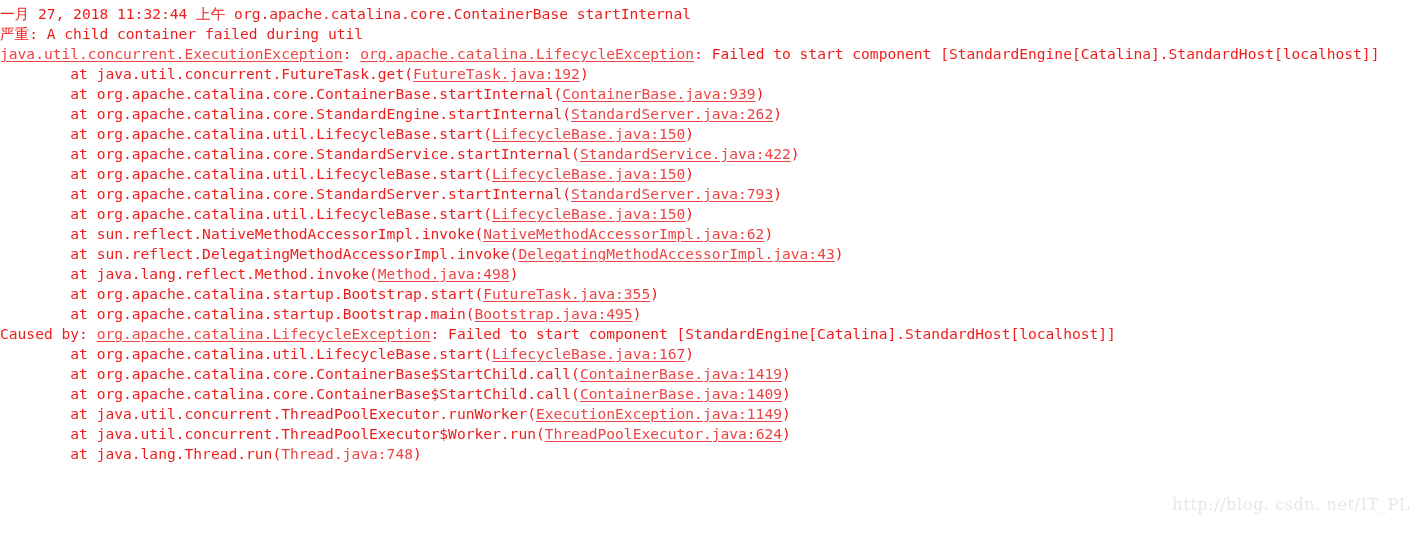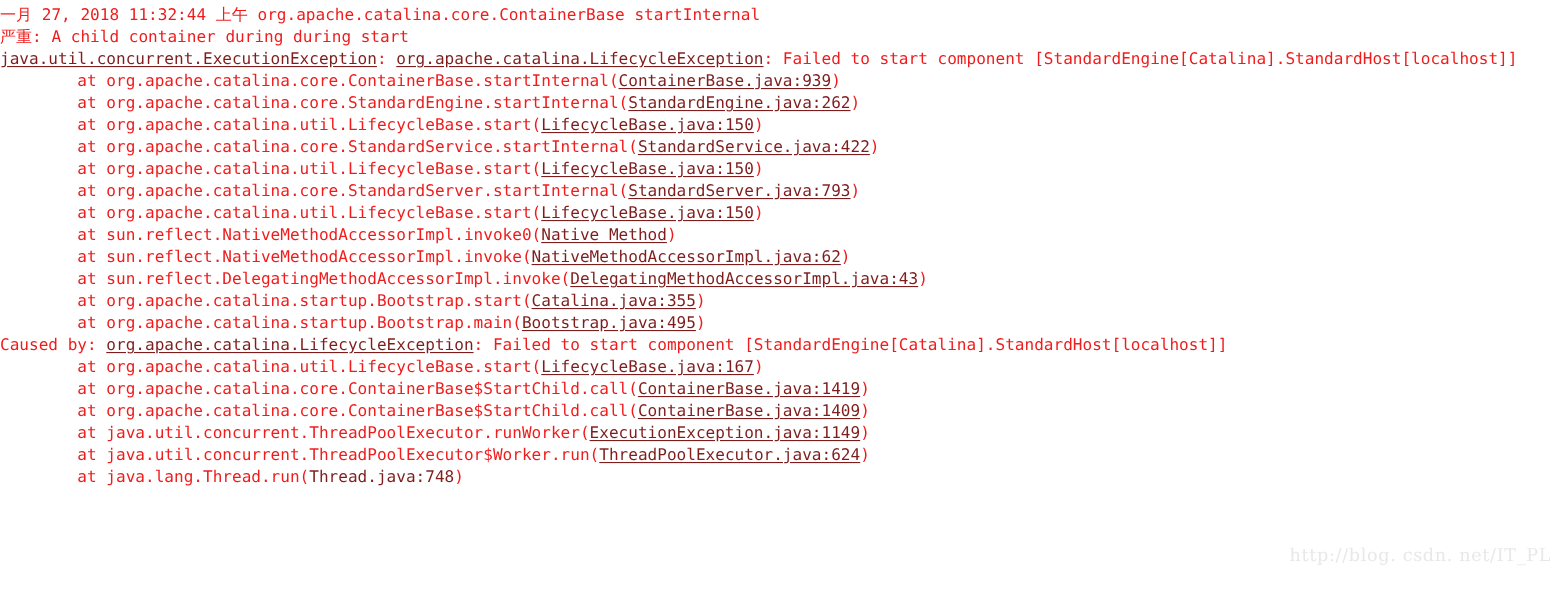--- a/index.html
+++ b/index.html
@@ -28,21 +28,21 @@
     font-size: 14.6px;
     letter-spacing: 0px;
     white-space: pre;
     color: #f01c1c;
     font-family: "DejaVu Sans Mono", "Liberation Mono", monospace;
   }
   .line .txt {
     color: #f01c1c;
   }
   .line .link {
-    color: #7f1d1d;
+    color: #ef4444;
     text-decoration: underline;
     text-underline-offset: 2px;
     cursor: pointer;
   }
   .line .link.nolink {
     text-decoration: none;
   }
   .watermark {
     position: absolute;
     right: 6px;
@@ -54,33 +54,34 @@
     white-space: pre;
     user-select: none;
   }
 </style>
 </head>
 <body>
 
 <div id="console">
   <div id="lines">
       <div class="line"><span class="txt">一月 27, 2018 11:32:44 上午 org.apache.catalina.core.ContainerBase startInternal</span></div>
-      <div class="line"><span class="txt">严重: A child container during during start</span></div>
+      <div class="line"><span class="txt">严重: A child container failed during util</span></div>
       <div class="line"><span class="link">java.util.concurrent.ExecutionException</span><span class="txt">: </span><span class="link">org.apache.catalina.LifecycleException</span><span class="txt">: Failed to start component [StandardEngine[Catalina].StandardHost[localhost]]</span></div>
+      <div class="line"><span class="txt">        </span><span class="txt">at java.util.concurrent.FutureTask.get(</span><span class="link">FutureTask.java:192</span><span class="txt">)</span></div>
       <div class="line"><span class="txt">        </span><span class="txt">at org.apache.catalina.core.ContainerBase.startInternal(</span><span class="link">ContainerBase.java:939</span><span class="txt">)</span></div>
-      <div class="line"><span class="txt">        </span><span class="txt">at org.apache.catalina.core.StandardEngine.startInternal(</span><span class="link">StandardEngine.java:262</span><span class="txt">)</span></div>
+      <div class="line"><span class="txt">        </span><span class="txt">at org.apache.catalina.core.StandardEngine.startInternal(</span><span class="link">StandardServer.java:262</span><span class="txt">)</span></div>
       <div class="line"><span class="txt">        </span><span class="txt">at org.apache.catalina.util.LifecycleBase.start(</span><span class="link">LifecycleBase.java:150</span><span class="txt">)</span></div>
       <div class="line"><span class="txt">        </span><span class="txt">at org.apache.catalina.core.StandardService.startInternal(</span><span class="link">StandardService.java:422</span><span class="txt">)</span></div>
       <div class="line"><span class="txt">        </span><span class="txt">at org.apache.catalina.util.LifecycleBase.start(</span><span class="link">LifecycleBase.java:150</span><span class="txt">)</span></div>
       <div class="line"><span class="txt">        </span><span class="txt">at org.apache.catalina.core.StandardServer.startInternal(</span><span class="link">StandardServer.java:793</span><span class="txt">)</span></div>
       <div class="line"><span class="txt">        </span><span class="txt">at org.apache.catalina.util.LifecycleBase.start(</span><span class="link">LifecycleBase.java:150</span><span class="txt">)</span></div>
-      <div class="line"><span class="txt">        </span><span class="txt">at sun.reflect.NativeMethodAccessorImpl.invoke0(</span><span class="link">Native Method</span><span class="txt">)</span></div>
       <div class="line"><span class="txt">        </span><span class="txt">at sun.reflect.NativeMethodAccessorImpl.invoke(</span><span class="link">NativeMethodAccessorImpl.java:62</span><span class="txt">)</span></div>
       <div class="line"><span class="txt">        </span><span class="txt">at sun.reflect.DelegatingMethodAccessorImpl.invoke(</span><span class="link">DelegatingMethodAccessorImpl.java:43</span><span class="txt">)</span></div>
-      <div class="line"><span class="txt">        </span><span class="txt">at org.apache.catalina.startup.Bootstrap.start(</span><span class="link">Catalina.java:355</span><span class="txt">)</span></div>
+      <div class="line"><span class="txt">        </span><span class="txt">at java.lang.reflect.Method.invoke(</span><span class="link">Method.java:498</span><span class="txt">)</span></div>
+      <div class="line"><span class="txt">        </span><span class="txt">at org.apache.catalina.startup.Bootstrap.start(</span><span class="link">FutureTask.java:355</span><span class="txt">)</span></div>
       <div class="line"><span class="txt">        </span><span class="txt">at org.apache.catalina.startup.Bootstrap.main(</span><span class="link">Bootstrap.java:495</span><span class="txt">)</span></div>
       <div class="line"><span class="txt">Caused by: </span><span class="link">org.apache.catalina.LifecycleException</span><span class="txt">: Failed to start component [StandardEngine[Catalina].StandardHost[localhost]]</span></div>
       <div class="line"><span class="txt">        </span><span class="txt">at org.apache.catalina.util.LifecycleBase.start(</span><span class="link">LifecycleBase.java:167</span><span class="txt">)</span></div>
       <div class="line"><span class="txt">        </span><span class="txt">at org.apache.catalina.core.ContainerBase$StartChild.call(</span><span class="link">ContainerBase.java:1419</span><span class="txt">)</span></div>
       <div class="line"><span class="txt">        </span><span class="txt">at org.apache.catalina.core.ContainerBase$StartChild.call(</span><span class="link">ContainerBase.java:1409</span><span class="txt">)</span></div>
       <div class="line"><span class="txt">        </span><span class="txt">at java.util.concurrent.ThreadPoolExecutor.runWorker(</span><span class="link">ExecutionException.java:1149</span><span class="txt">)</span></div>
       <div class="line"><span class="txt">        </span><span class="txt">at java.util.concurrent.ThreadPoolExecutor$Worker.run(</span><span class="link">ThreadPoolExecutor.java:624</span><span class="txt">)</span></div>
       <div class="line"><span class="txt">        </span><span class="txt">at java.lang.Thread.run(</span><span class="link nolink">Thread.java:748</span><span class="txt">)</span></div>
     </div>
   <div class="watermark">http://blog. csdn. net/IT_PL</div>

